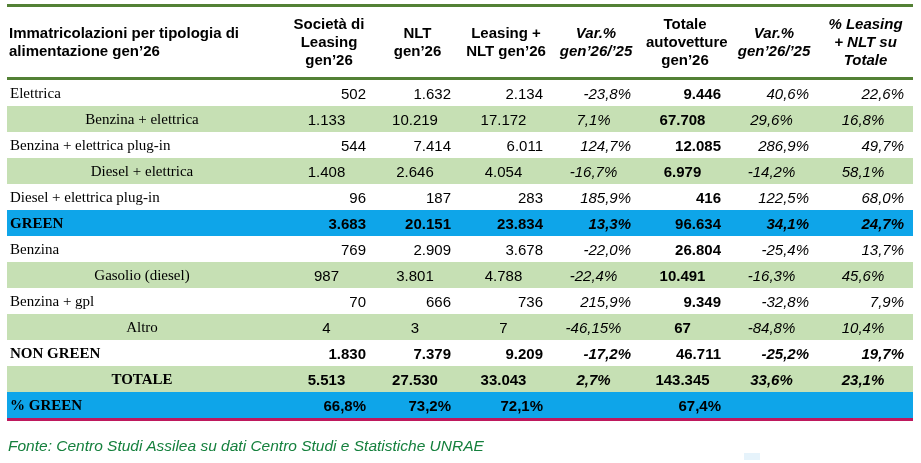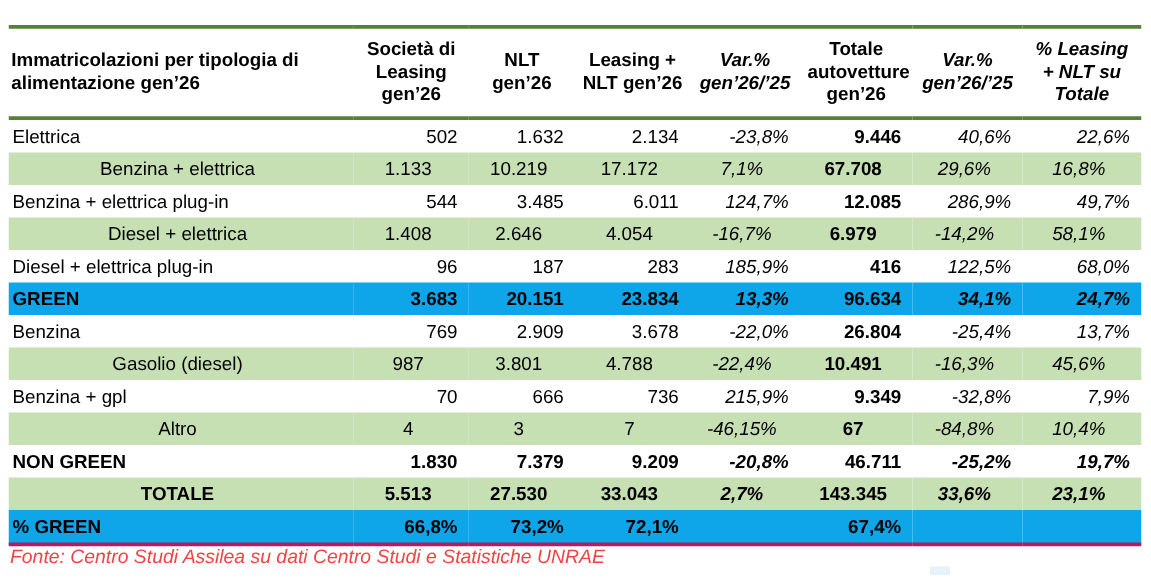--- a/index.html
+++ b/index.html
@@ -4,21 +4,21 @@
 <style>
   html, body { margin: 0; padding: 0; }
   body {
     width: 921px; height: 463px;
     background: #ffffff;
     font-family: "Liberation Sans", sans-serif;
     color: #000000;
     position: relative;
     overflow: hidden;
   }
-  .table-wrap { position: absolute; top: 20px; left: 7px; }
+  .table-wrap { position: absolute; top: 4px; left: 7px; }
   table {
     border-collapse: collapse;
     width: 906px;
     table-layout: fixed;
   }
   thead th {
     border-top: 3px solid #538135;
     border-bottom: 3px solid #538135;
     font-weight: bold;
     font-size: 15px;
@@ -31,34 +31,34 @@
   th.corner { text-align: left; padding-left: 2px; }
   th.center { text-align: center; }
   th.it { font-style: italic; }
   tbody td {
     font-size: 15px;
     height: 26px;
     padding: 0 9px 0 4px;
     vertical-align: middle;
     white-space: nowrap;
   }
-  td.label { text-align: left; padding-left: 3px; }
+  td.label { text-align: left; padding-left: 3px; font-family: Liberation Serif, serif; }
   td.num { text-align: right; }
   td.it { font-style: italic; }
   td.boldcol { font-weight: bold; }
   tr.light td { background: #c6e0b4; text-align: center; }
   tr.strong td { background: #0ea5e9; }
   tr.boldrow td { font-weight: bold; }
   tbody tr.last td { border-bottom: 3px solid #be185d; }
   .footer {
     position: absolute;
     left: 8px; top: 437px;
     font-style: italic;
     font-size: 15.5px;
-    color: #ef4444;
+    color: #15803d;
     text-align: right;
   }
   .artifact {
     position: absolute;
     left: 744px; top: 453px;
     width: 16px; height: 7px;
     background: #dceef9;
     opacity: 0.7;
   }
 </style>
@@ -106,21 +106,21 @@
         <td class="num">10.219</td>
         <td class="num">17.172</td>
         <td class="num it">7,1%</td>
         <td class="num boldcol">67.708</td>
         <td class="num it">29,6%</td>
         <td class="num it">16,8%</td>
       </tr>
       <tr>
         <td class="label">Benzina + elettrica plug-in</td>
         <td class="num">544</td>
-        <td class="num">3.485</td>
+        <td class="num">7.414</td>
         <td class="num">6.011</td>
         <td class="num it">124,7%</td>
         <td class="num boldcol">12.085</td>
         <td class="num it">286,9%</td>
         <td class="num it">49,7%</td>
       </tr>
       <tr class="light">
         <td class="label">Diesel + elettrica</td>
         <td class="num">1.408</td>
         <td class="num">2.646</td>
@@ -188,21 +188,21 @@
         <td class="num it">-46,15%</td>
         <td class="num boldcol">67</td>
         <td class="num it">-84,8%</td>
         <td class="num it">10,4%</td>
       </tr>
       <tr class="boldrow">
         <td class="label">NON GREEN</td>
         <td class="num">1.830</td>
         <td class="num">7.379</td>
         <td class="num">9.209</td>
-        <td class="num it">-20,8%</td>
+        <td class="num it">-17,2%</td>
         <td class="num boldcol">46.711</td>
         <td class="num it">-25,2%</td>
         <td class="num it">19,7%</td>
       </tr>
       <tr class="light boldrow">
         <td class="label">TOTALE</td>
         <td class="num">5.513</td>
         <td class="num">27.530</td>
         <td class="num">33.043</td>
         <td class="num it">2,7%</td>

